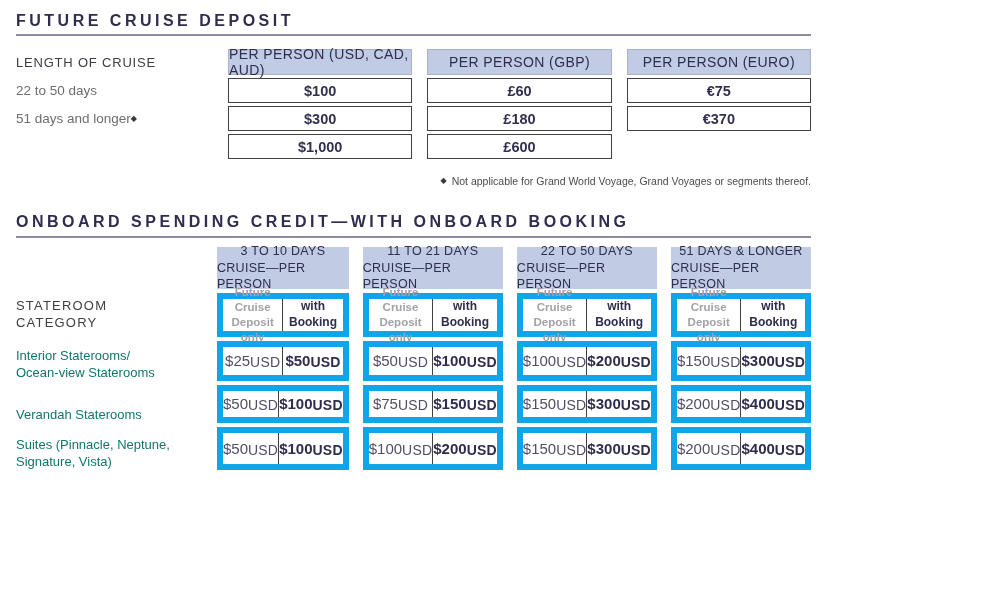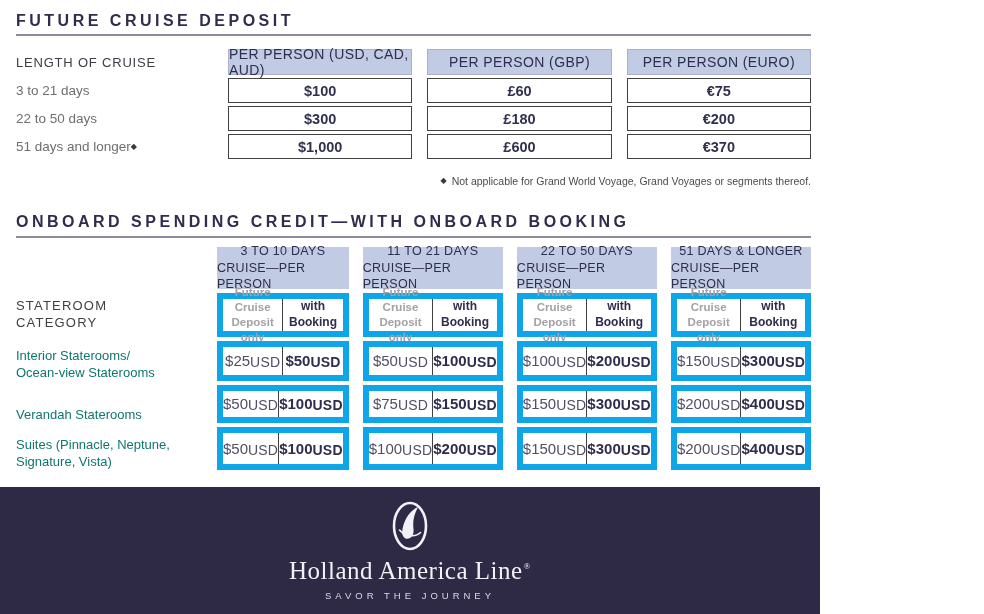--- a/index.html
+++ b/index.html
@@ -97,23 +97,20 @@
   <div class="content">
 
     <section>
       <h1 class="sec-title">FUTURE CRUISE DEPOSIT</h1>
       <div class="rule"></div>
 
       <div class="t1">
         <div class="t1-labels">
           <div class="t1-axis">LENGTH OF CRUISE</div>
           <div class="t1-rowlabel">
-            <span>3 to 21 days</span>
-          </div>
-          <div class="t1-rowlabel">
             <span>22 to 50 days</span>
           </div>
           <div class="t1-rowlabel">
             <span>51 days and longer</span>
               <span class="mark">◆</span>
           </div>
         </div>
 
         <div class="t1-col">
           <div class="t1-head">PER PERSON (USD, CAD, AUD)</div>
@@ -125,21 +122,20 @@
         <div class="t1-col">
           <div class="t1-head">PER PERSON (GBP)</div>
           <div class="t1-cell">£60</div>
           <div class="t1-cell">£180</div>
           <div class="t1-cell">£600</div>
         </div>
 
         <div class="t1-col">
           <div class="t1-head">PER PERSON (EURO)</div>
           <div class="t1-cell">€75</div>
-          <div class="t1-cell">€200</div>
           <div class="t1-cell">€370</div>
         </div>
       </div>
 
       <p class="footnote"><span class="mark">◆</span> <span>Not applicable for Grand World Voyage, Grand Voyages or segments thereof.</span></p>
     </section>
 
     <section class="sec2-title-wrap">
       <h1 class="sec-title">ONBOARD SPENDING CREDIT—WITH ONBOARD BOOKING</h1>
       <div class="rule"></div>
@@ -347,22 +343,13 @@
                 <span class="amount">$400</span>
                 <span class="unit">USD</span>
               </div>
           </div>
         </div>
 
       </div>
     </section>
   </div>
 
-  <footer class="footer">
-    <svg class="emblem" width="40" height="52" viewBox="0 0 40 52" aria-hidden="true">
-      <ellipse cx="20" cy="26" rx="16" ry="23" fill="none" stroke="#f2f2f6" stroke-width="2.6"></ellipse>
-      <path d="M12 33 C13 21 19 11 28 7 C24 15 22.5 21 23.5 29 C24 34.5 22 38 18 38.8 C15 39.2 12.6 36.5 12 33 Z" fill="#f2f2f6"></path>
-      <path d="M9.5 30 C15 36.5 25.5 37.5 30.5 32.5" fill="none" stroke="#f2f2f6" stroke-width="1.6" stroke-linecap="round"></path>
-    </svg>
-    <div class="brand"><span>Holland America Line</span><sup>®</sup></div>
-    <div class="tagline">SAVOR THE JOURNEY</div>
-  </footer>
 </div>
 
 </body></html>

